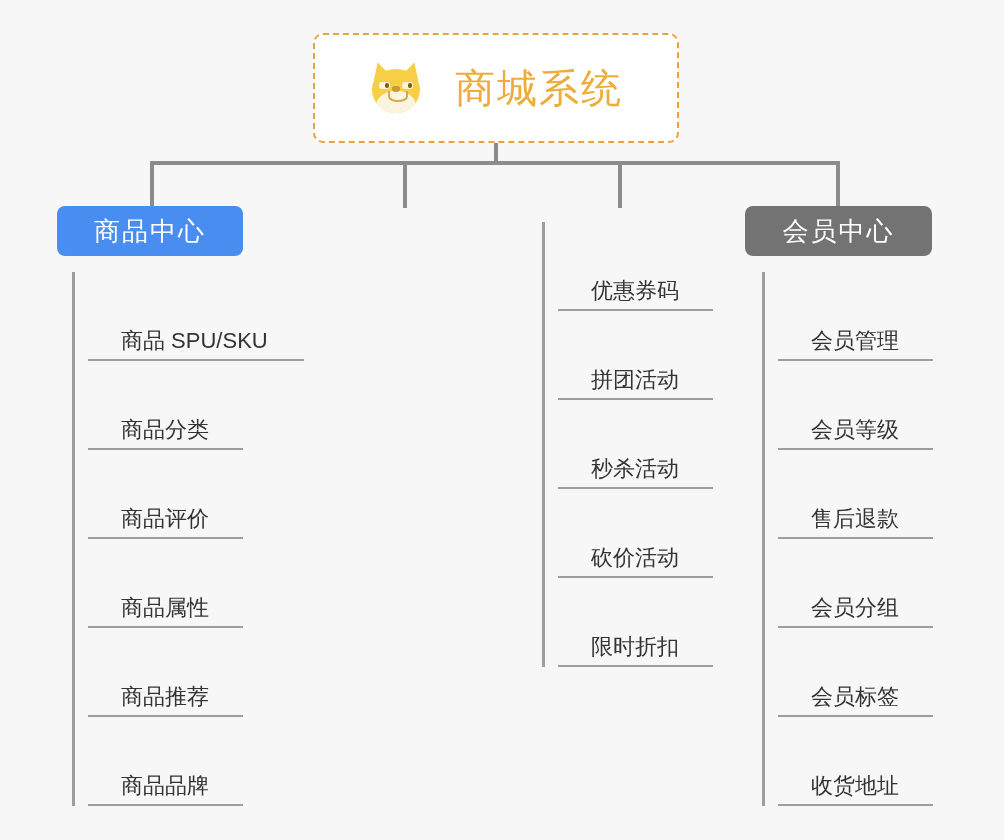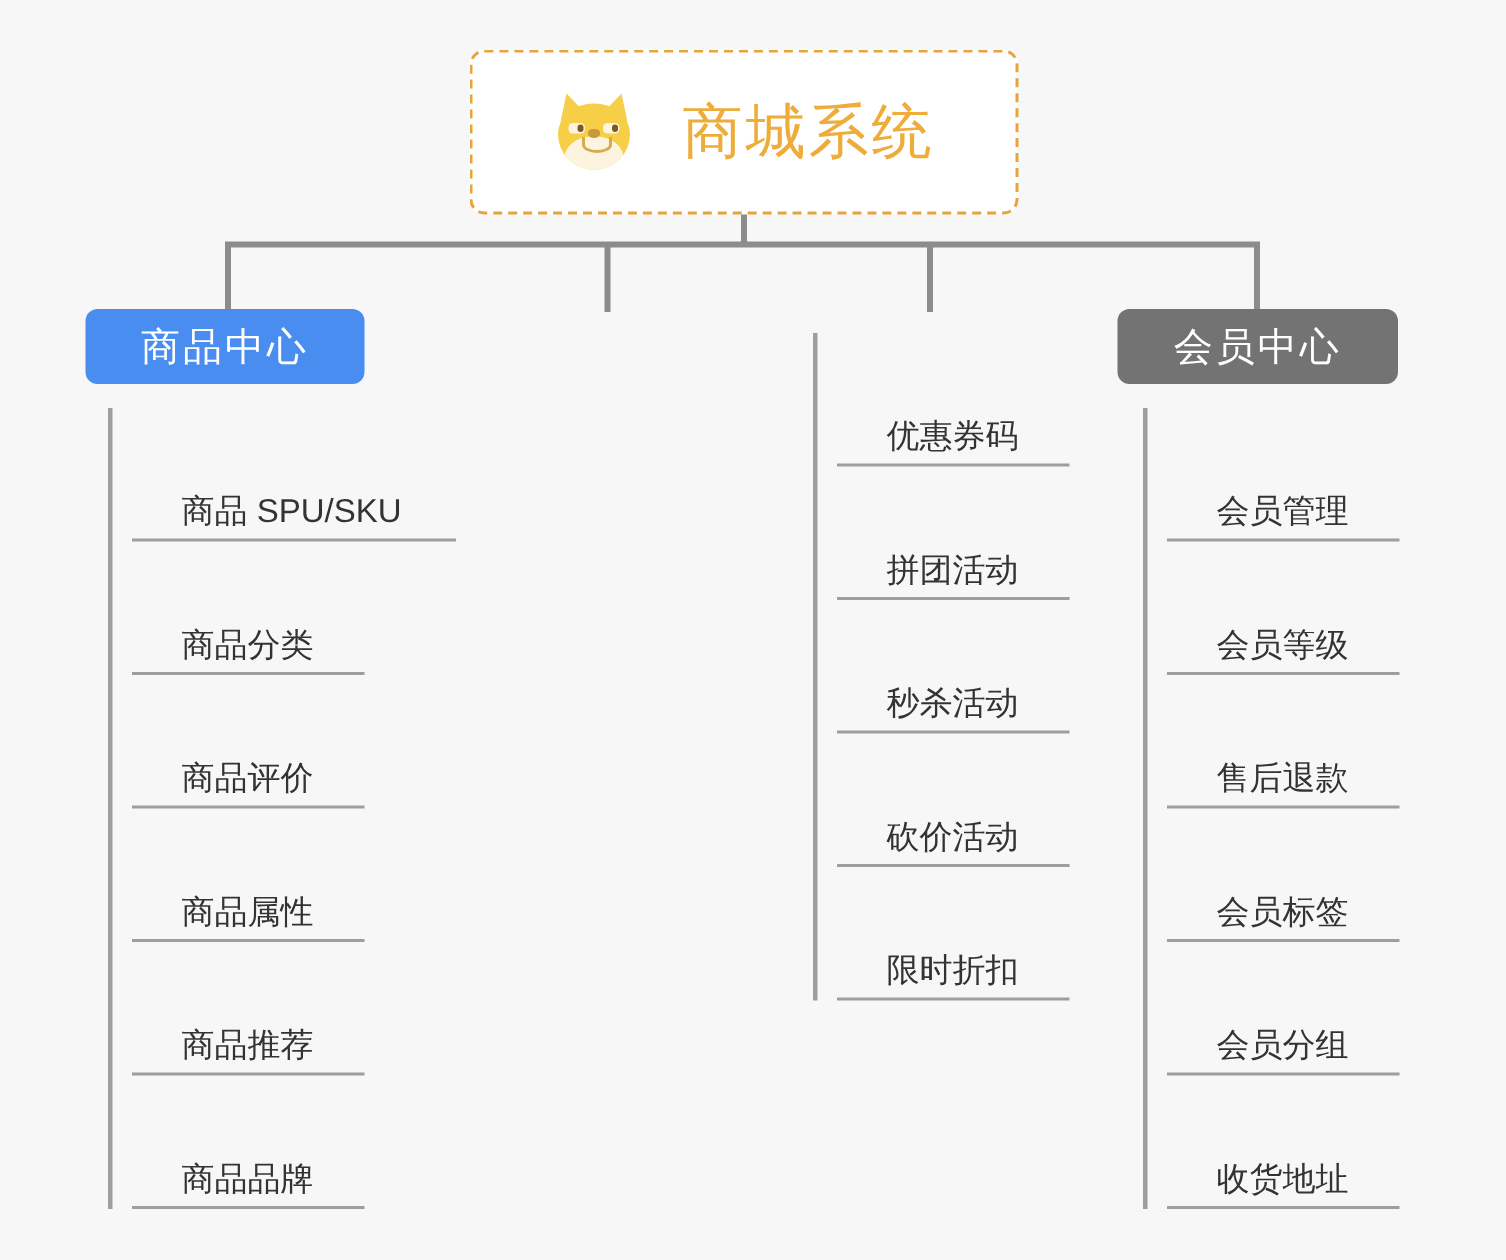--- a/index.html
+++ b/index.html
@@ -305,24 +305,24 @@
       <li class="sub-item w4">
           <span class="sub-label">会员管理</span>
         </li>
       <li class="sub-item w4">
           <span class="sub-label">会员等级</span>
         </li>
       <li class="sub-item w4">
           <span class="sub-label">售后退款</span>
         </li>
       <li class="sub-item w4">
+          <span class="sub-label">会员分组</span>
+        </li>
+      <li class="sub-item w4">
           <span class="sub-label">会员标签</span>
-        </li>
-      <li class="sub-item w4">
-          <span class="sub-label">会员分组</span>
         </li>
       <li class="sub-item w4">
           <span class="sub-label">收货地址</span>
         </li>
     </ul>
   </div>
 
 </div>
 
 </body></html>

